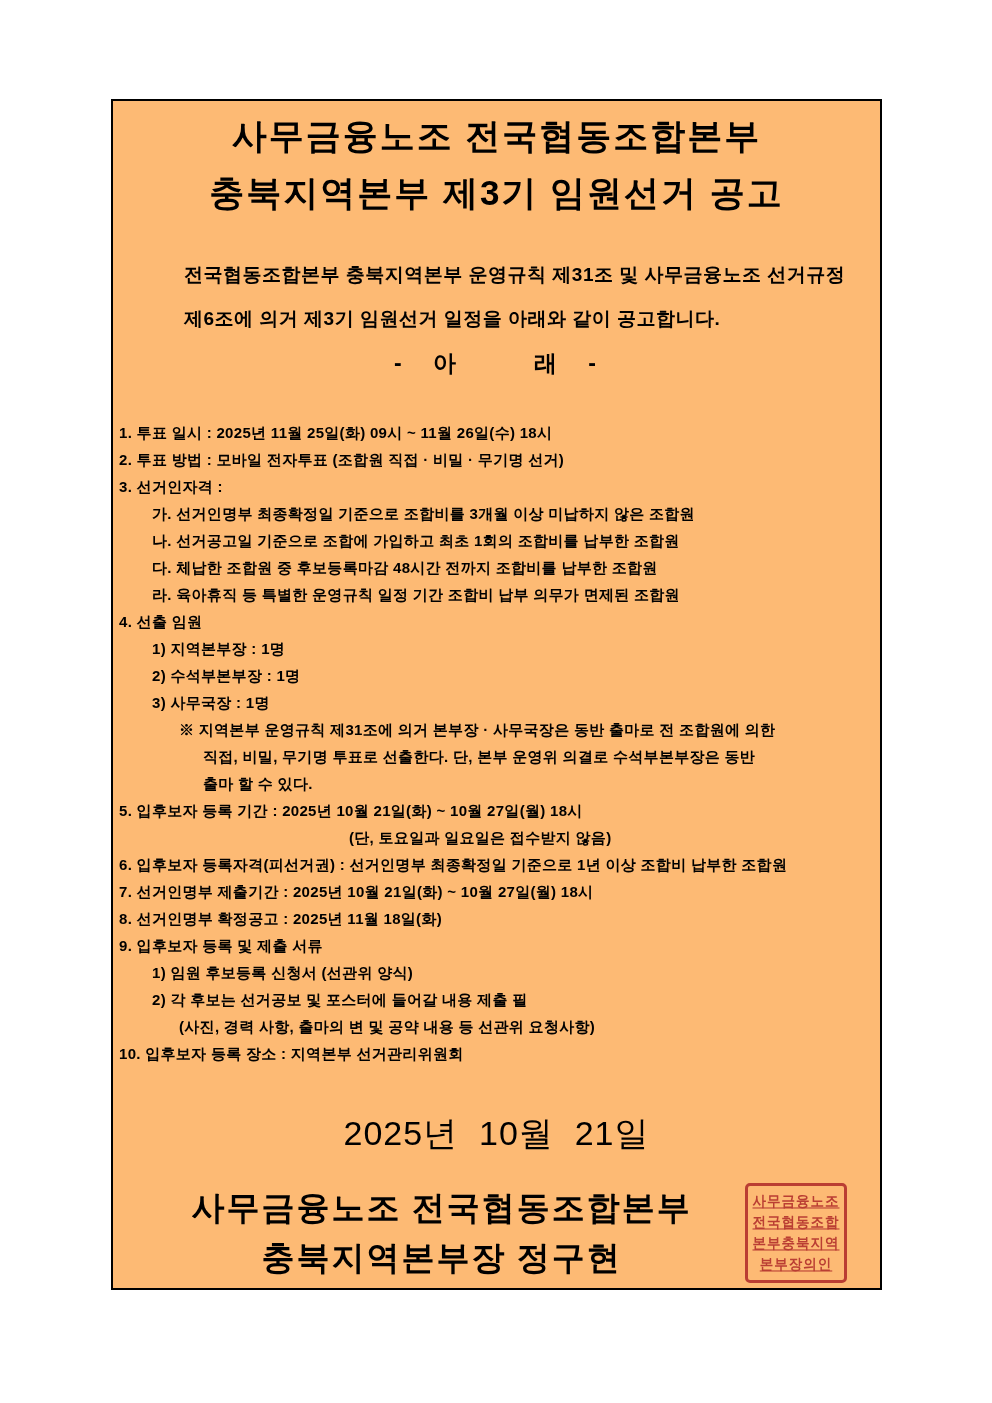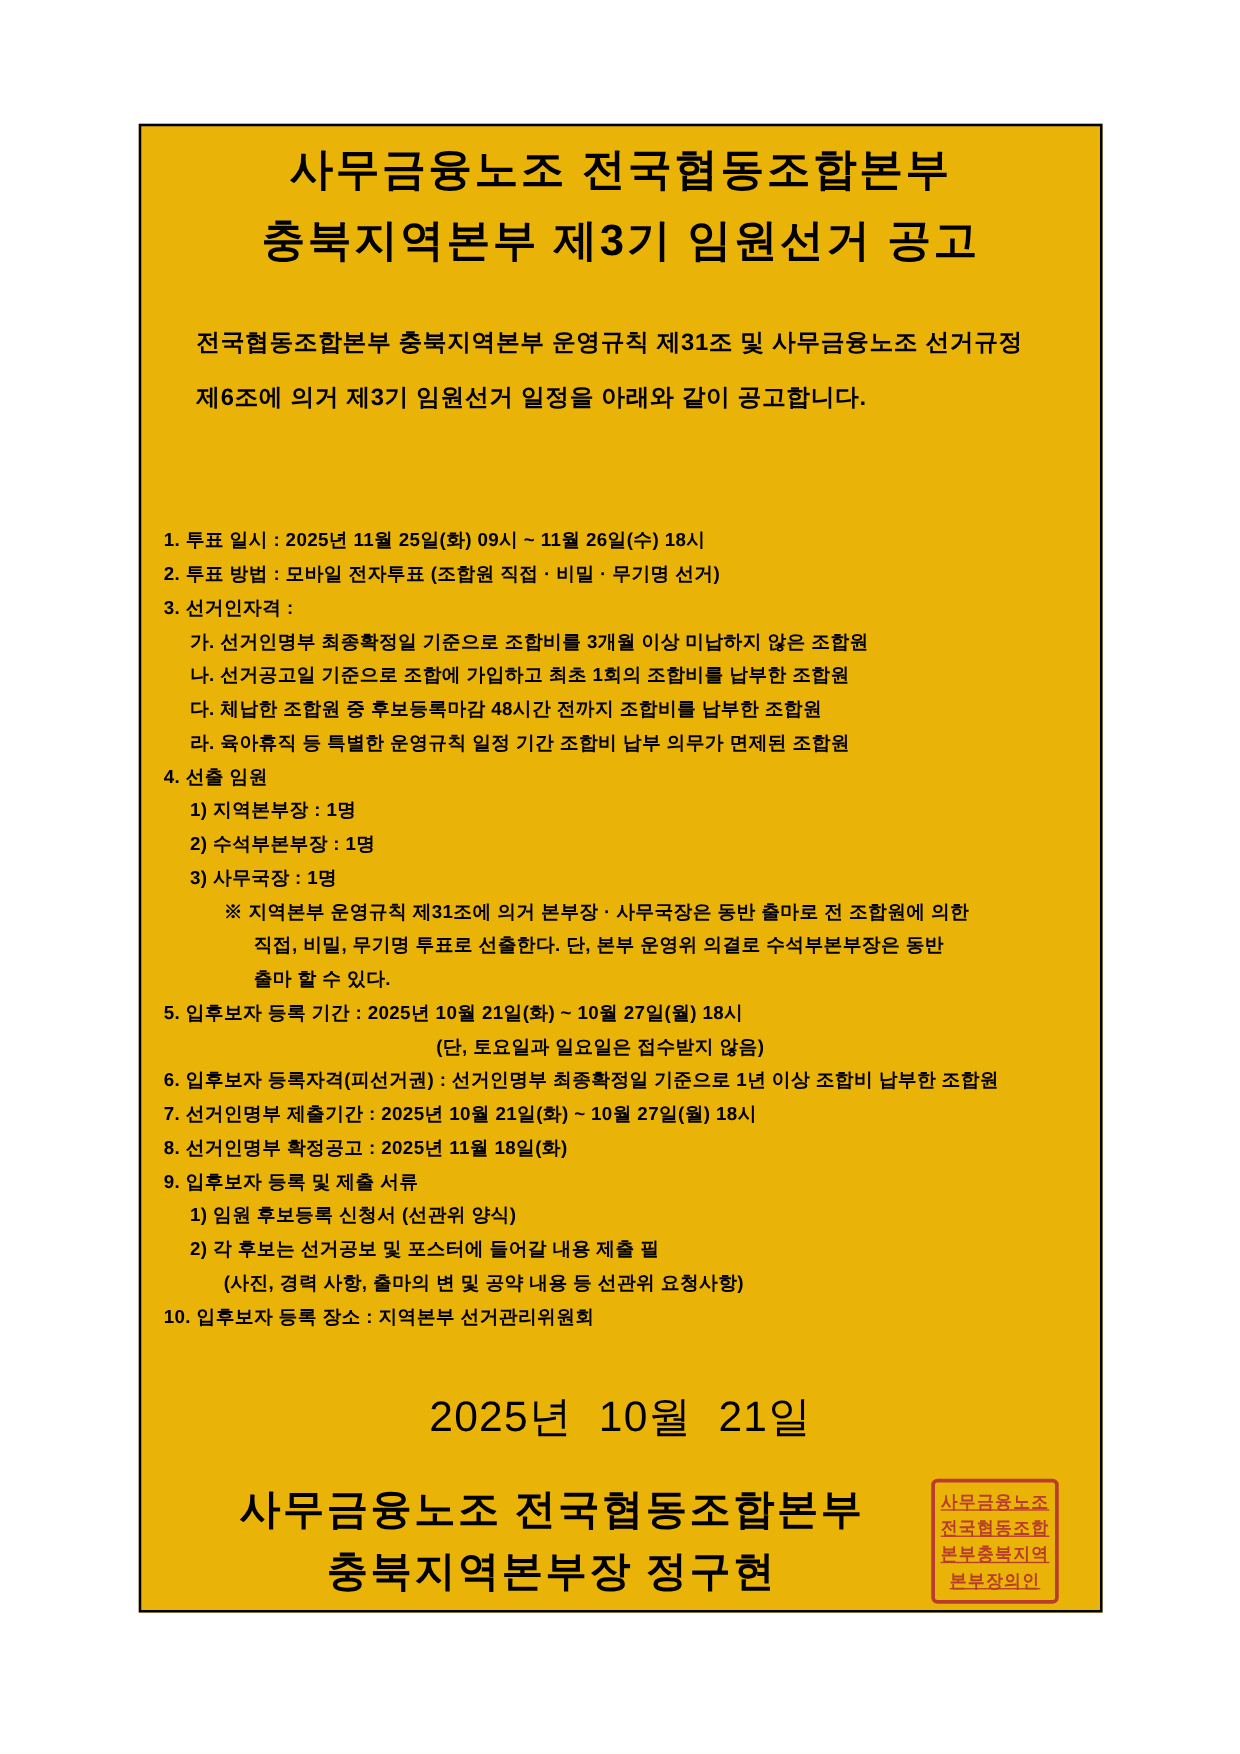--- a/index.html
+++ b/index.html
@@ -9,21 +9,21 @@
     background:#ffffff;
     font-family:"Liberation Sans", sans-serif;
     color:#000000;
     overflow:hidden;
   }
   .doc-frame{
     position:absolute;
     left:111px;top:99px;
     width:767px;height:1187px;
     border:2px solid #000000;
-    background:#eab308;
+    background:#fdba74;
   }
   .title-block{
     position:absolute;
     top:6px;left:0;right:0;
     text-align:center;
   }
   .title-line{
     font-size:35px;
     font-weight:bold;
     letter-spacing:2px;
@@ -33,39 +33,40 @@
   .intro-block{
     position:absolute;
     top:152px;left:44px;right:30px;
   }
   .intro-line{
     font-size:19px;
     font-weight:600;
     letter-spacing:0.5px;
     line-height:44px;
     white-space:pre;
+    margin-left:27px;
   }
   .divider-line{
     position:absolute;
     top:247px;left:0;right:0;
     text-align:center;
     font-size:23px;
     font-weight:bold;
     letter-spacing:3px;
     white-space:pre;
   }
   .body-list{
     position:absolute;
     top:318px;left:0;right:0;
     font-size:15px;
     font-weight:600;
     letter-spacing:0.3px;
   }
   .bline{line-height:27px;white-space:pre;}
-  .ind0{padding-left:18px;}
+  .ind0{padding-left:6px;}
   .ind1{padding-left:39px;}
   .ind2{padding-left:66px;}
   .ind3{padding-left:90px;}
   .ind4{padding-left:236px;}
   .date-line{
     position:absolute;
     top:1010px;left:0;right:0;
     text-align:center;
     font-size:34px;
     font-weight:500;
@@ -118,20 +119,21 @@
     <div class="title-block">
       <div class="title-line">사무금융노조 전국협동조합본부</div>
       <div class="title-line">충북지역본부 제3기 임원선거 공고</div>
     </div>
 
     <div class="intro-block">
       <div class="intro-line">전국협동조합본부 충북지역본부 운영규칙 제31조 및 사무금융노조 선거규정</div>
       <div class="intro-line">제6조에 의거 제3기 임원선거 일정을 아래와 같이 공고합니다.</div>
     </div>
 
+    <div class="divider-line">-   아        래   -</div>
 
     <div class="body-list" id="body-list">
         <div class="bline ind0">1. 투표 일시 : 2025년 11월 25일(화) 09시 ~ 11월 26일(수) 18시</div>
         <div class="bline ind0">2. 투표 방법 : 모바일 전자투표 (조합원 직접 · 비밀 · 무기명 선거)</div>
         <div class="bline ind0">3. 선거인자격 :</div>
         <div class="bline ind1">가. 선거인명부 최종확정일 기준으로 조합비를 3개월 이상 미납하지 않은 조합원</div>
         <div class="bline ind1">나. 선거공고일 기준으로 조합에 가입하고 최초 1회의 조합비를 납부한 조합원</div>
         <div class="bline ind1">다. 체납한 조합원 중 후보등록마감 48시간 전까지 조합비를 납부한 조합원</div>
         <div class="bline ind1">라. 육아휴직 등 특별한 운영규칙 일정 기간 조합비 납부 의무가 면제된 조합원</div>
         <div class="bline ind0">4. 선출 임원</div>

